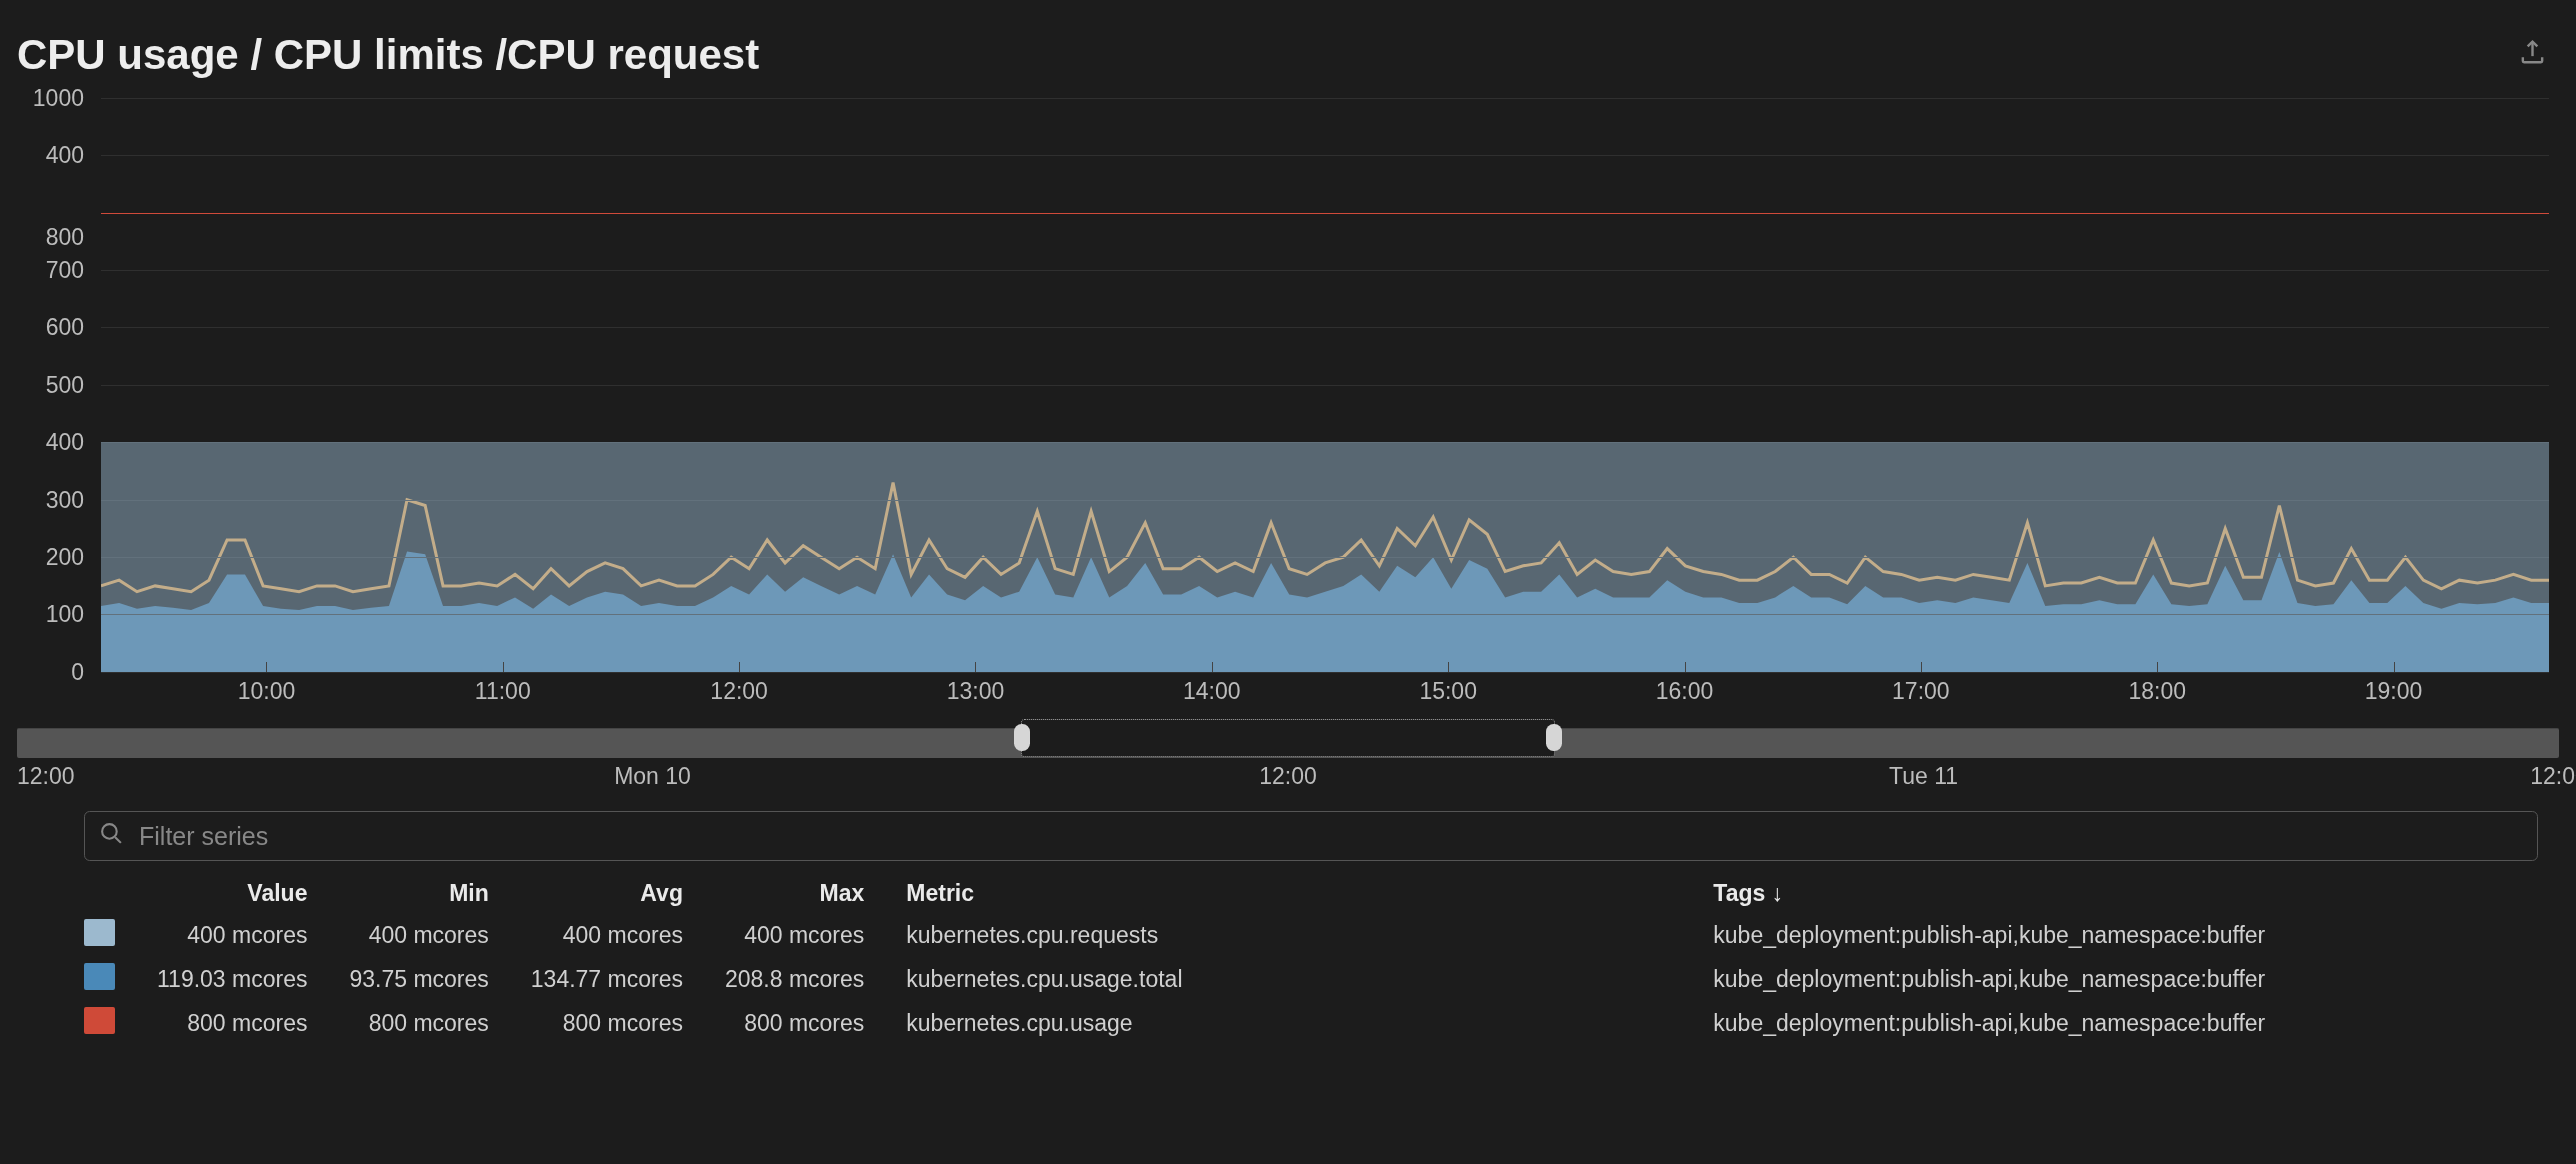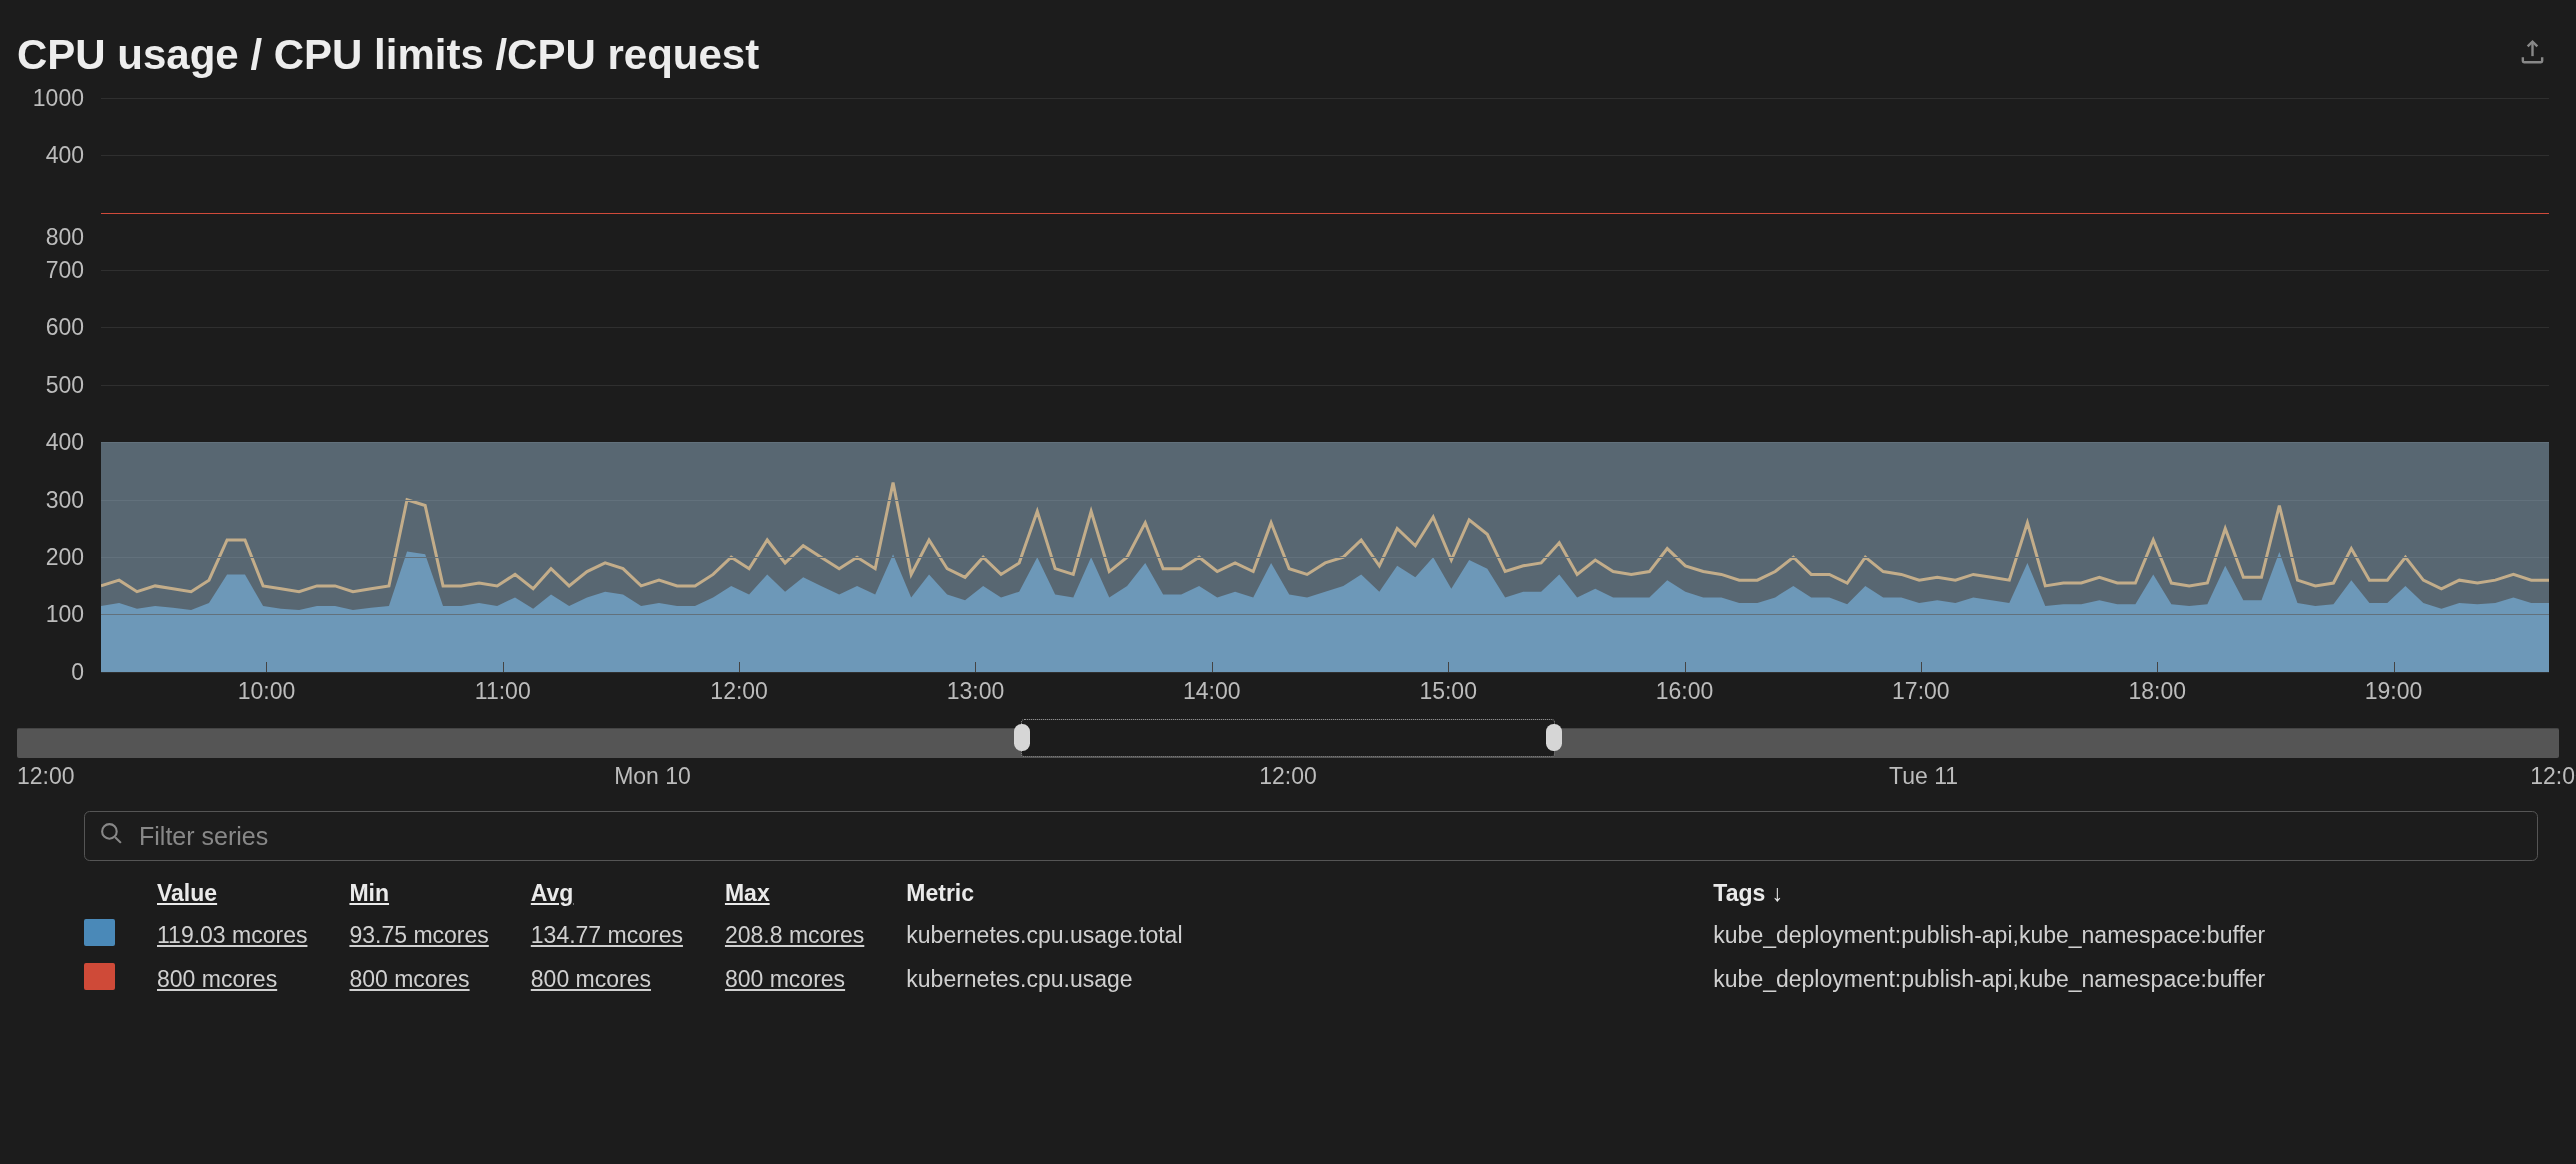--- a/index.html
+++ b/index.html
@@ -91,21 +91,21 @@
   }
   .filter-input::placeholder{color:#888;}
   .filter-icon{
     position:absolute;left:15.3px;top:9.6px;color:#888;
   }
   
   .tbl{margin:13.4px 0 0 63px;font-size:23px;}
   table{border-collapse:collapse;}
   th{color:#eaeaea;font-weight:700;text-align:left;padding:5.7px 21px;}
   td{color:#d0d0d0;padding:5.7px 21px;white-space:nowrap;}
-  td.num,th.num{text-align:left;text-decoration:underline;}
+  td.num,th.num{text-align:right;}
   .swatch{width:31px;height:27px;border-radius:1.9px;display:inline-block;}
   th.tags{min-width:440px;}
   td.metric{min-width:765px;}
 </style>
 </head>
 <body>
 
 <div class="title-row">
   <div class="title">CPU usage / CPU limits /CPU request</div>
   <span class="export-icon">
@@ -211,20 +211,29 @@
         <th class="num">Value</th>
         <th class="num">Min</th>
         <th class="num">Avg</th>
         <th class="num">Max</th>
         <th>Metric</th>
         <th class="tags">Tags ↓</th>
       </tr>
     </thead>
     <tbody id="series-rows">
         <tr>
+          <td><span class="swatch" style="background:#9cb9ce"></span></td>
+          <td class="num">400 mcores</td>
+          <td class="num">400 mcores</td>
+          <td class="num">400 mcores</td>
+          <td class="num">400 mcores</td>
+          <td class="metric">kubernetes.cpu.requests</td>
+          <td>kube_deployment:publish-api,kube_namespace:buffer</td>
+        </tr>
+        <tr>
           <td><span class="swatch" style="background:#4a89b8"></span></td>
           <td class="num">119.03 mcores</td>
           <td class="num">93.75 mcores</td>
           <td class="num">134.77 mcores</td>
           <td class="num">208.8 mcores</td>
           <td class="metric">kubernetes.cpu.usage.total</td>
           <td>kube_deployment:publish-api,kube_namespace:buffer</td>
         </tr>
         <tr>
           <td><span class="swatch" style="background:#cf4a38"></span></td>

